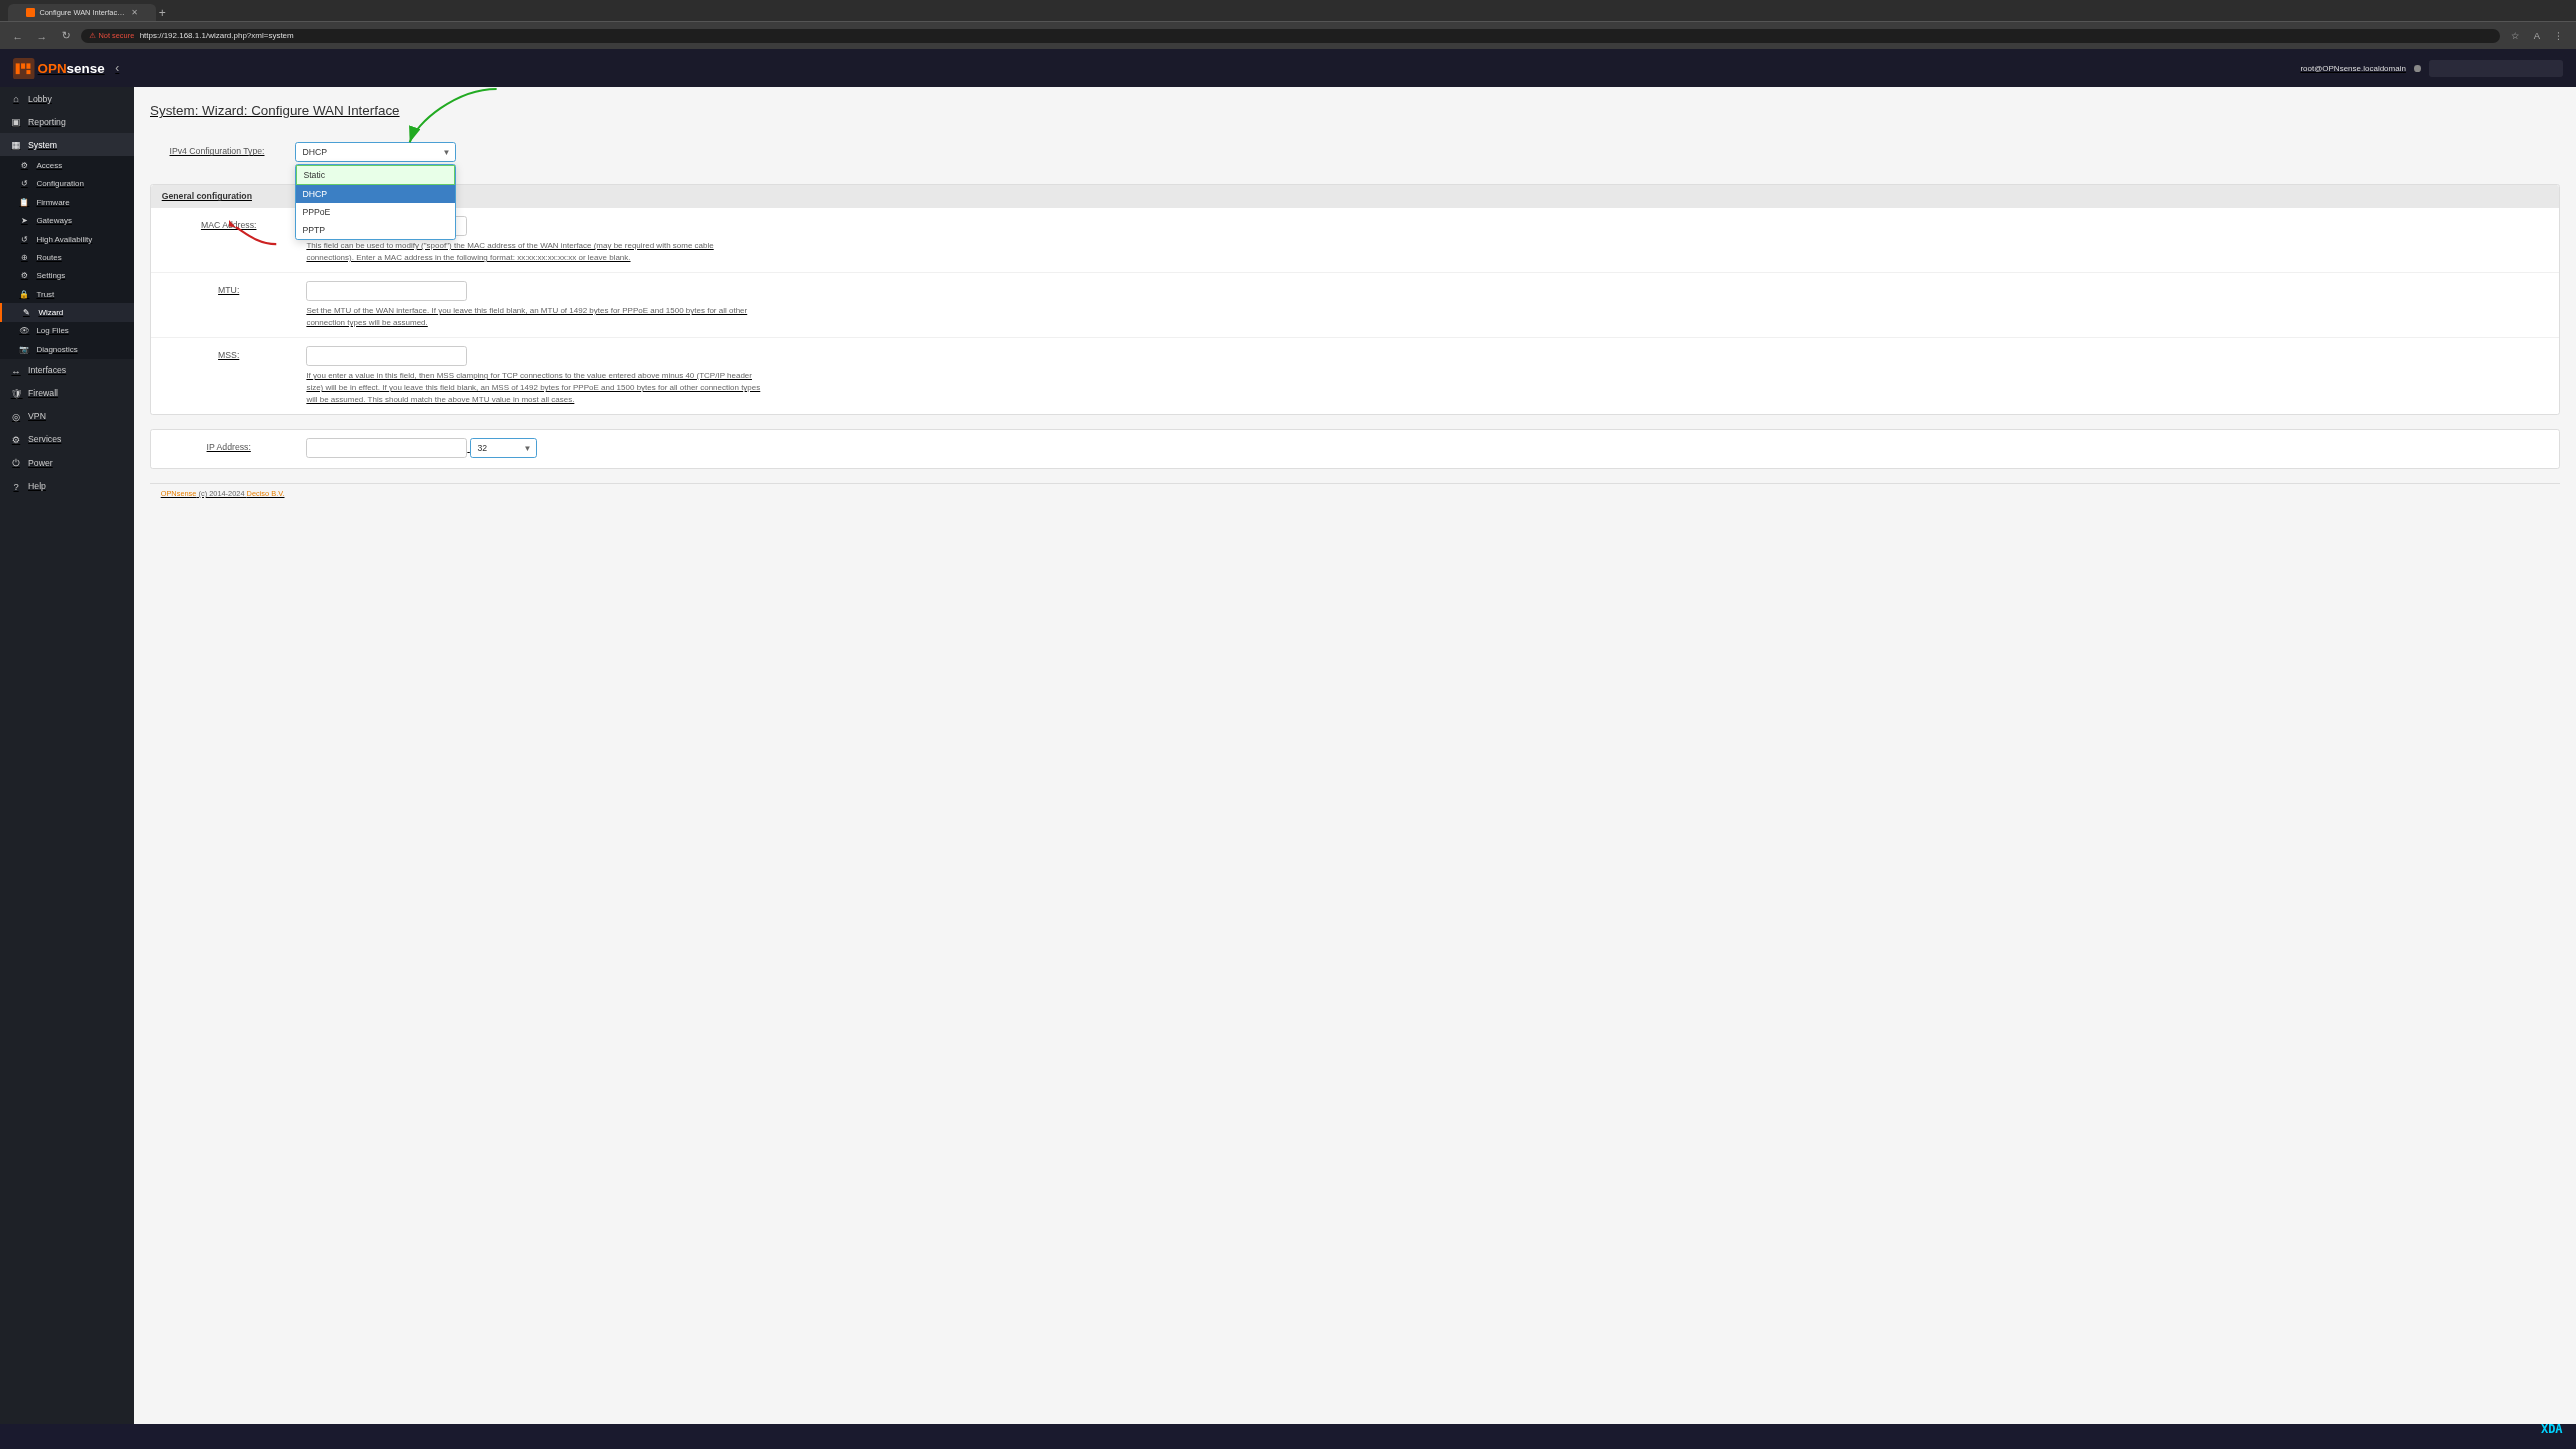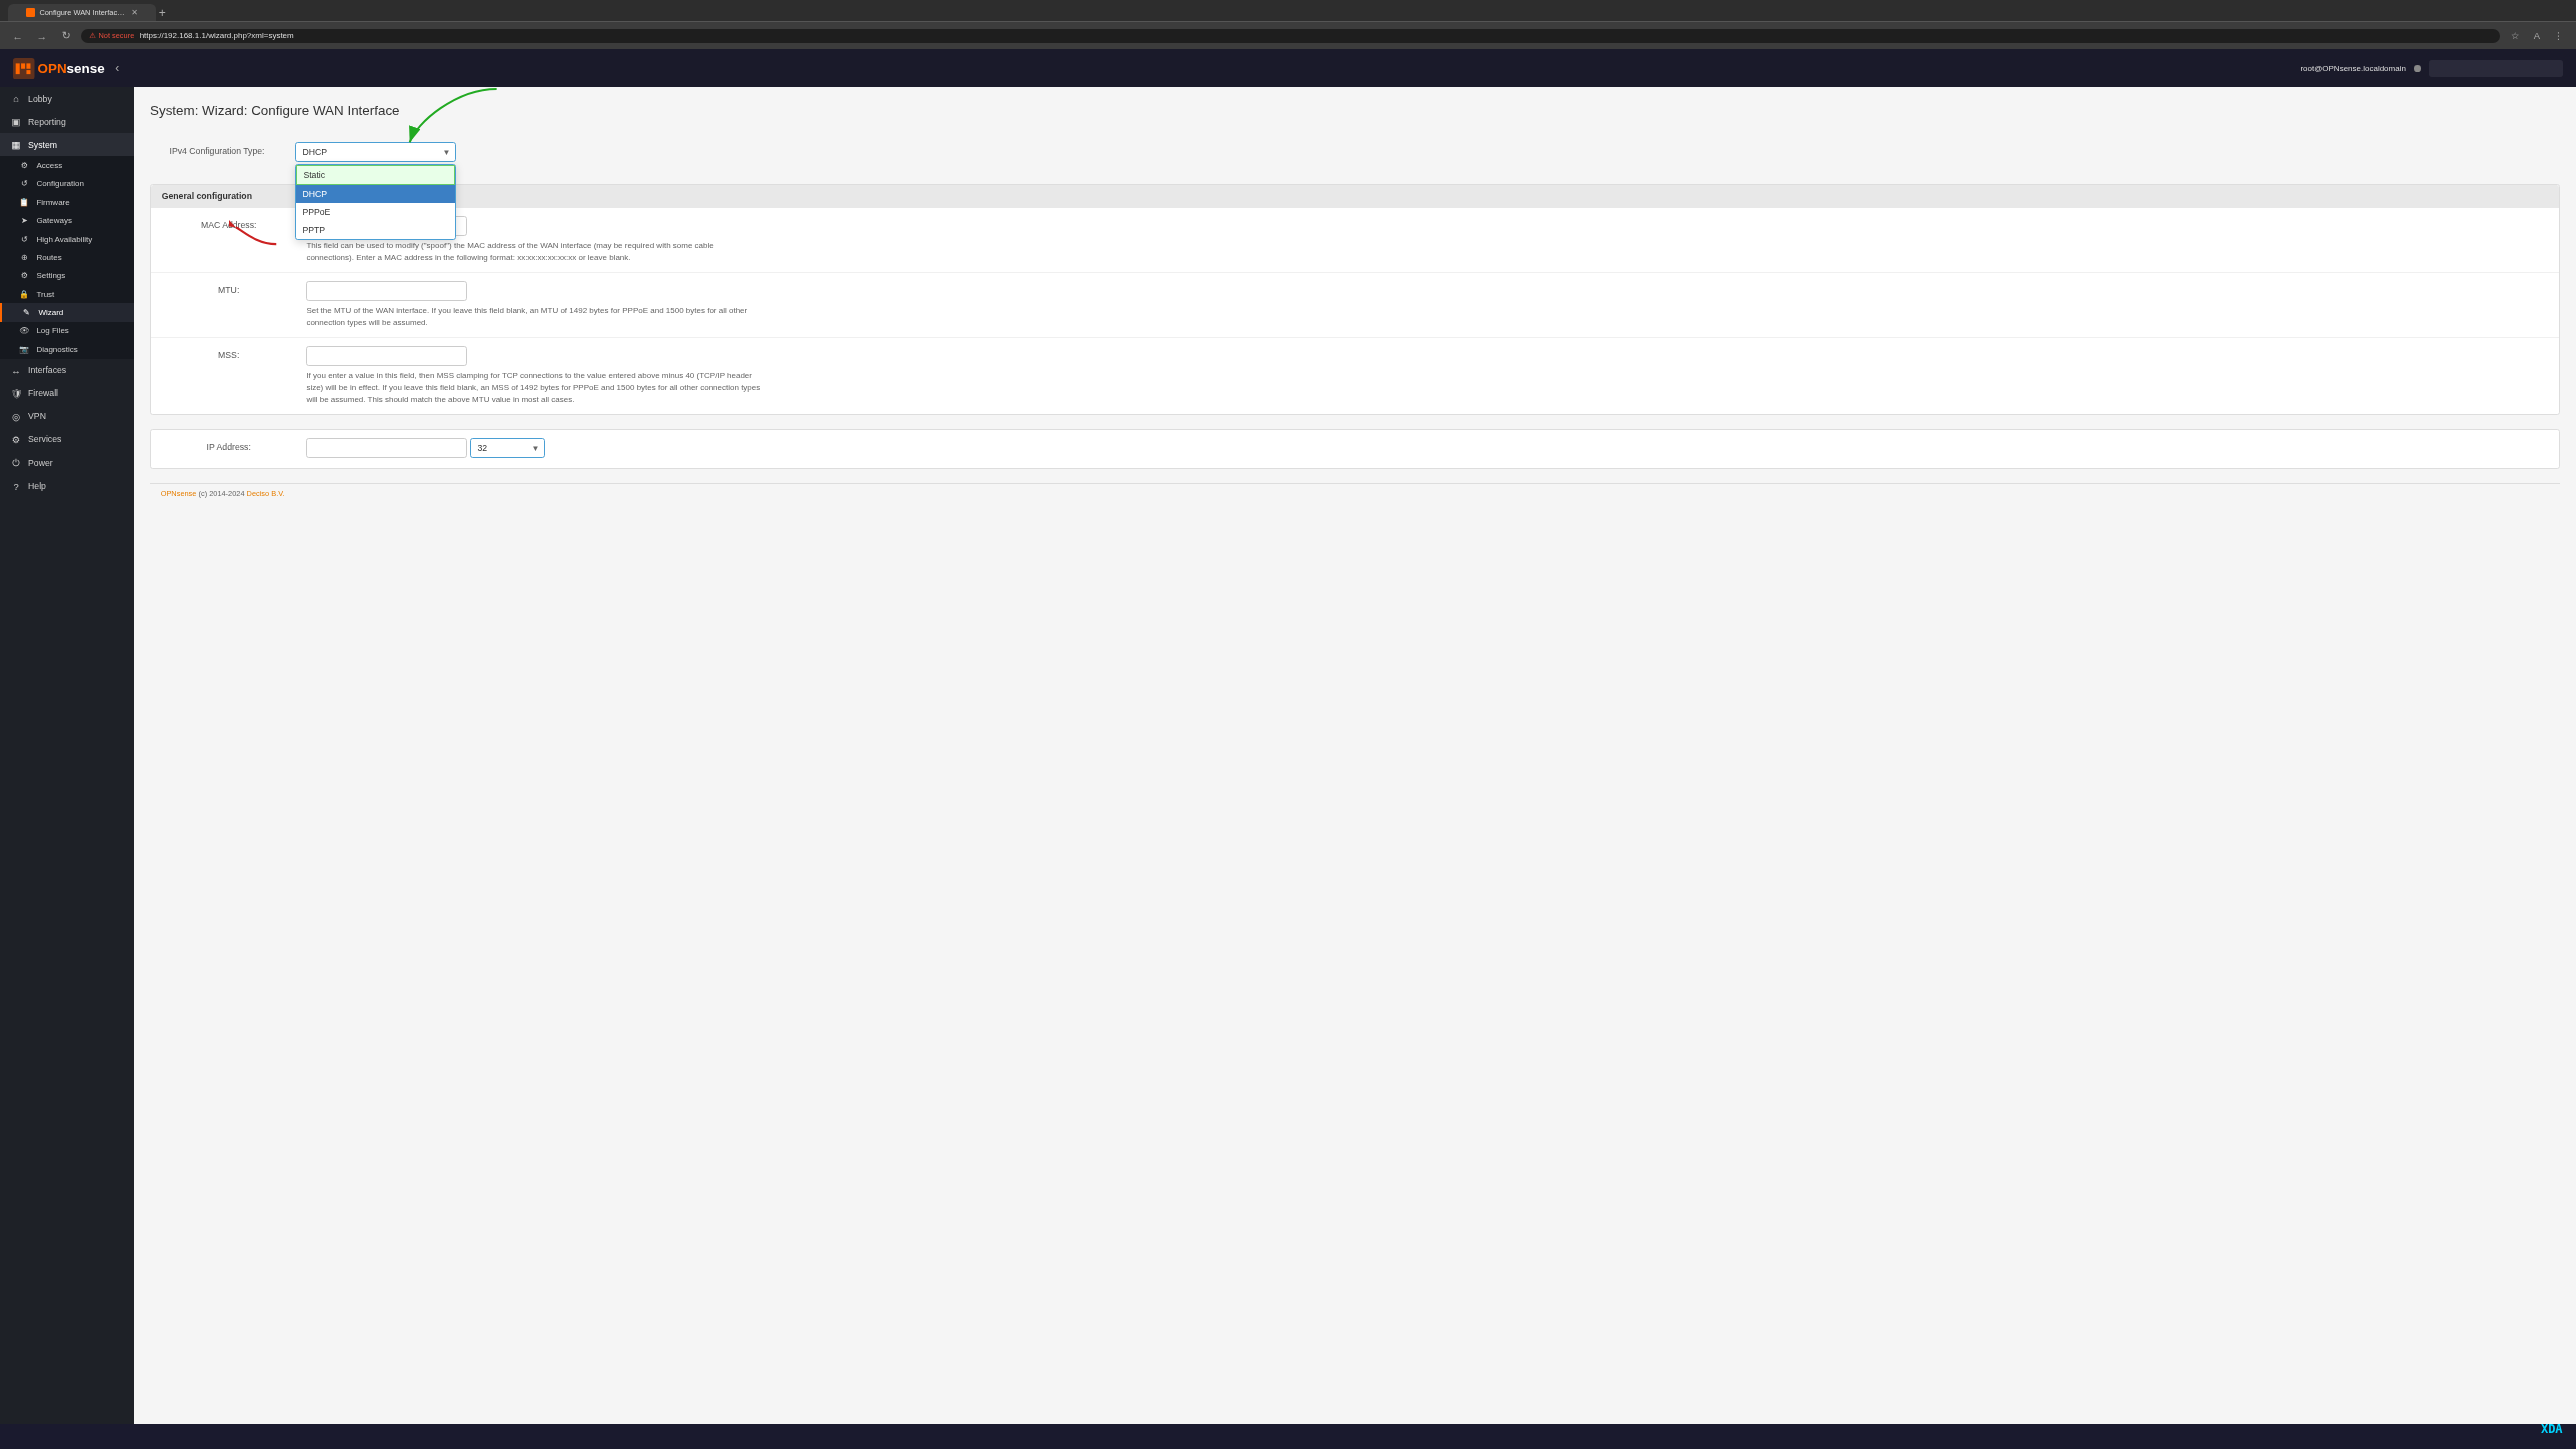--- a/index.html
+++ b/index.html
@@ -15,21 +15,21 @@
     .tab-new { background: none; border: none; color: #aaa; font-size: 12px; cursor: pointer; margin-left: 2.7px; }
     .nav-bar { display: flex; align-items: center; gap: 5.4px; padding: 4px 8px; background: #3c3c3c; border-top: 0.7px solid #555; }
     .nav-btn { background: none; border: none; color: #aaa; cursor: pointer; font-size: 10.7px; width: 19px; height: 19px; display: flex; align-items: center; justify-content: center; border-radius: 50%; }
     .address-bar { flex: 1; display: flex; align-items: center; background: #1e1e1e; border-radius: 13.4px; padding: 2.7px 8px; gap: 5.4px; }
     .not-secure { display: flex; align-items: center; gap: 2.7px; color: #e74c3c; font-size: 7.4px; }
     .url-text { color: #ddd; font-size: 8px; flex: 1; }
     .nav-actions { display: flex; gap: 2.7px; }
     .nav-action-btn { background: none; border: none; color: #aaa; cursor: pointer; font-size: 9.4px; width: 19px; height: 19px; display: flex; align-items: center; justify-content: center; }
 
     
-    .app { display: flex; flex-direction: column; height: calc(100vh - 74px); background: #737373; }
+    .app { display: flex; flex-direction: column; height: calc(100vh - 74px); background: #737373; text-decoration: underline; }
     .app-header { background: #1a1a2a; display: flex; align-items: center; padding: 0 13.4px; height: 38px; gap: 10.7px; }
     .logo { display: flex; align-items: center; gap: 2.7px; }
     .logo-text { color: #fff; font-size: 13.4px; font-weight: bold; }
     .logo-opn { color: #ff6600; }
     .logo-sense { color: #fff; }
     .collapse-btn { background: none; border: none; color: #aaa; cursor: pointer; font-size: 12px; }
     .user-info { margin-left: auto; display: flex; align-items: center; gap: 8px; color: #ddd; font-size: 8px; }
     .status-dot { width: 6.7px; height: 6.7px; border-radius: 50%; background: #888; }
     .search-box { background: #2a2a3a; border: none; border-radius: 2.7px; padding: 4px 8px; color: #ddd; font-size: 8px; width: 134px; }
 
@@ -295,21 +295,21 @@
         </div>
       </div>
 
       <div class="form-section">
 
         <div class="form-row">
           <div class="form-label">IP Address:</div>
           <div class="form-control-wrap">
             <input class="form-input" type="text" style="margin-bottom: 2.7px;">
             <div class="select-wrap">
-              <select class="form-select" style="width:75px;">
+              <select class="form-select" style="width:67px;">
                 <option>32</option>
                 <option>31</option>
                 <option>30</option>
                 <option>29</option>
                 <option>28</option>
                 <option>24</option>
                 <option>16</option>
                 <option>8</option>
               </select>
               <span class="select-arrow">▼</span>

